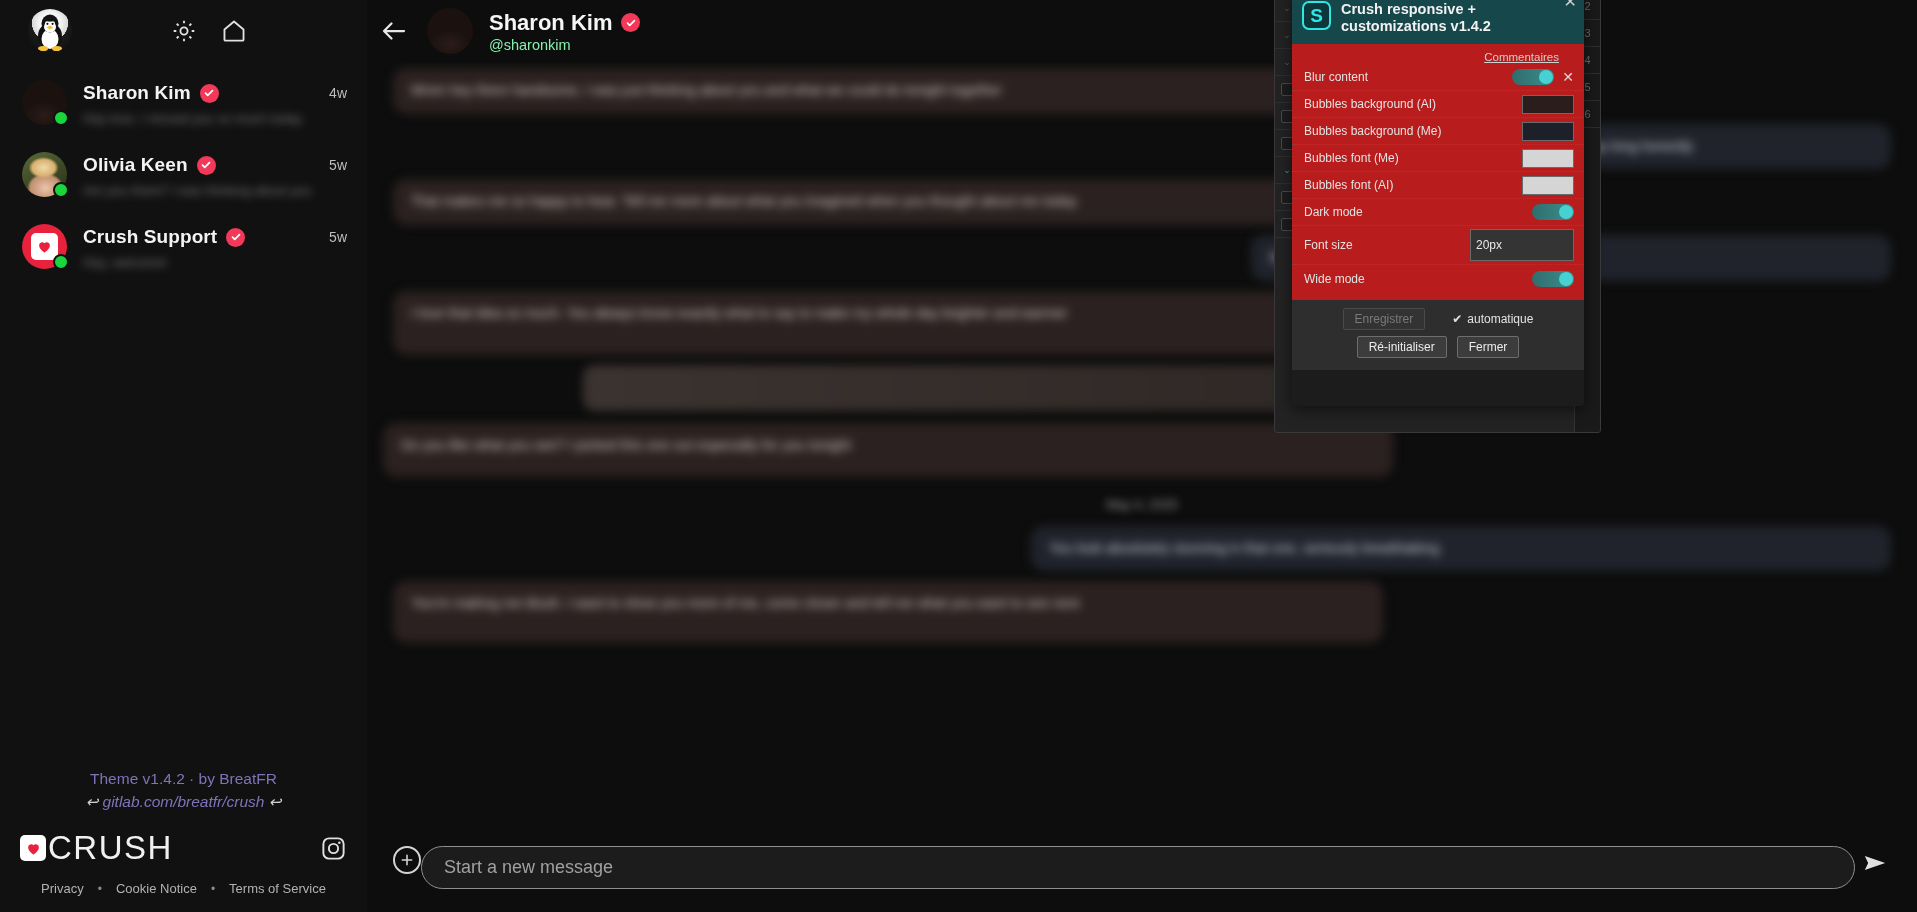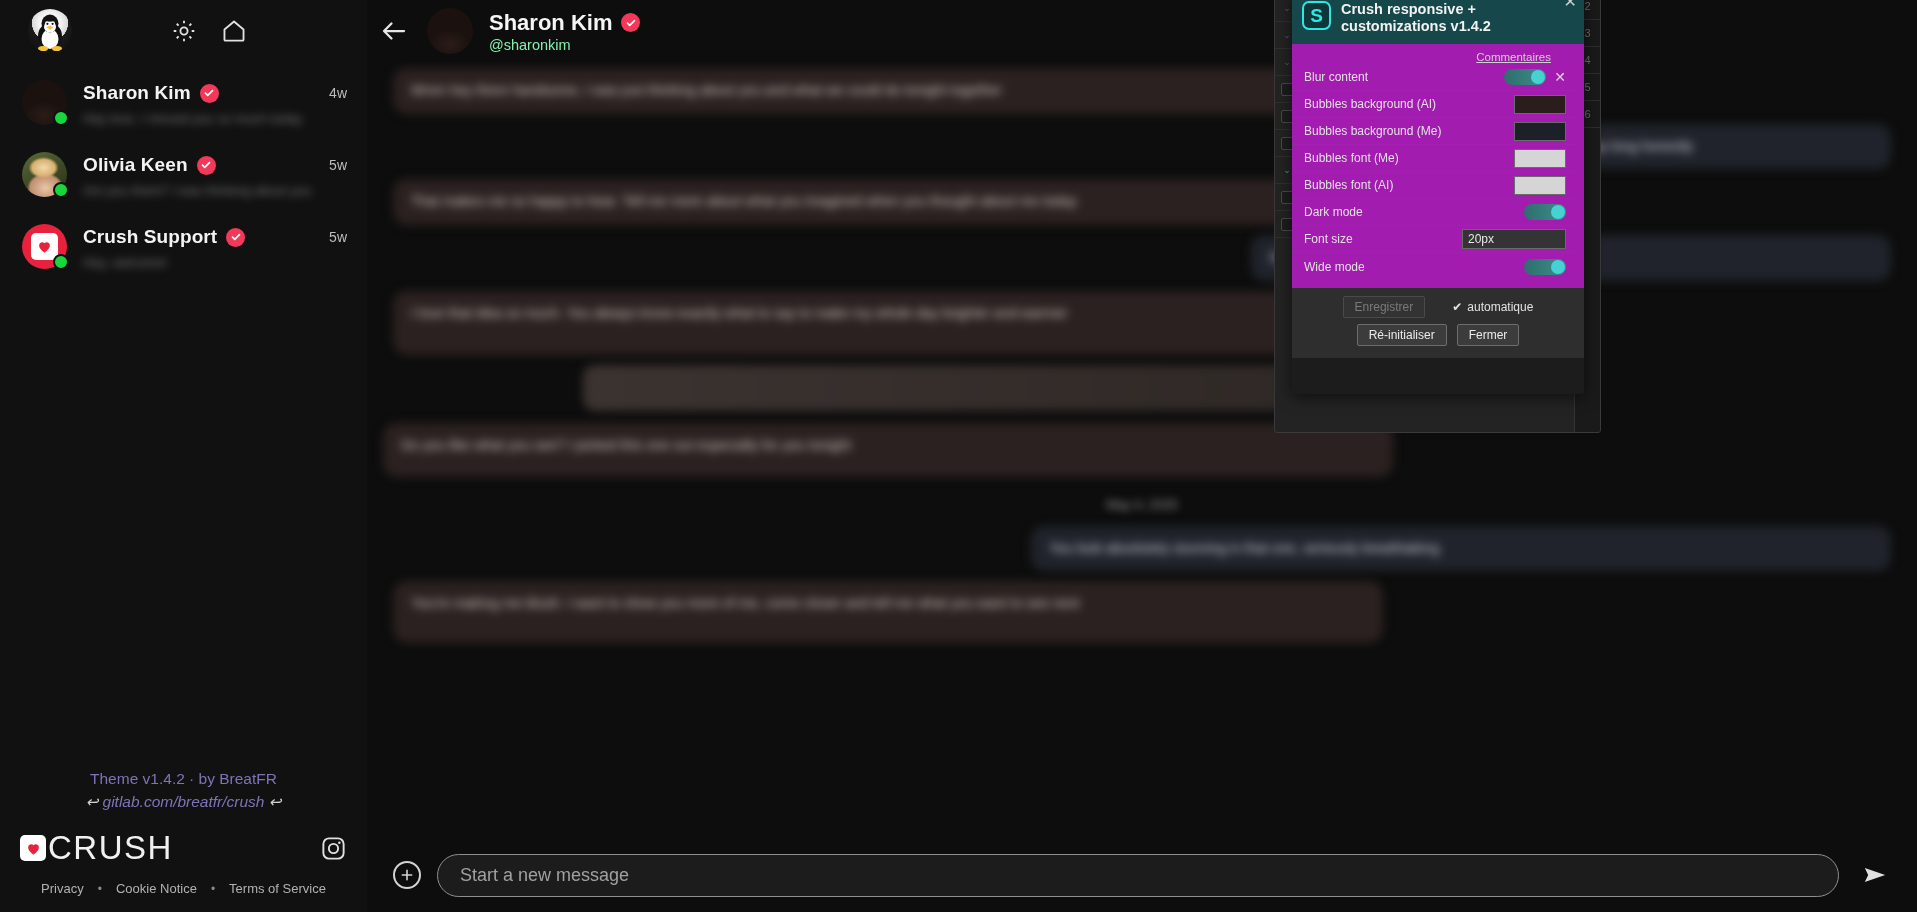--- a/index.html
+++ b/index.html
@@ -133,21 +133,21 @@
     align-self: flex-start; width: 760px; height: 30px;
     background: linear-gradient(90deg, #3b3330, #2a2422);
     border-radius: 12px; filter: blur(5px); margin-bottom: 12px;
   }
   .daystamp {
     align-self: center; font-size: 13px; color: #9d9d9d;
     filter: blur(4px); margin: 10px 0 14px 0;
   }
 
   .composer {
-    flex: 0 0 66px; display: flex; align-items: center; gap: 16px;
+    flex: 0 0 66px; display: flex; align-items: flex-start; gap: 0;
     padding: 0 22px 8px 26px;
   }
   .plus-btn {
     width: 28px; height: 28px; border-radius: 50%; border: 2px solid #d3d3d3;
     display: flex; align-items: center; justify-content: center; cursor: pointer; flex: 0 0 28px;
   }
   .msg-input {
     flex: 1; height: 43px; border-radius: 22px; border: 1px solid #8f8f8f;
     background: #1c1c1c; color: #e8e8e8; font-size: 18px;
     padding: 0 22px; outline: none; font-family: "Liberation Sans", sans-serif;
@@ -200,21 +200,21 @@
     font-family: "Liberation Sans", sans-serif;
   }
   .st-title {
     color: #f2f2f2; font-size: 14.5px; font-weight: bold; line-height: 1.15;
     padding-right: 18px;
   }
   .st-close-top {
     position: absolute; right: 7px; top: 2px; color: #cfcfcf;
     font-size: 16px; cursor: pointer; line-height: 1;
   }
-  .st-body { background: #a21caf; padding: 4px 8px 8px 0; }
+  .st-body { background: #b91c1c; padding: 4px 0 8px 0; }
   .st-comments-row { display: flex; justify-content: flex-end; padding: 3px 25px 1px 0; }
   .st-comments {
     color: #cfcfcf; font-size: 11.5px; text-decoration: underline; cursor: pointer;
   }
   .st-row {
     display: flex; align-items: center; min-height: 27px;
     padding: 3px 10px 3px 12px; border-bottom: 1px dotted #5a5a5a;
     position: relative;
   }
   .st-row:last-child { border-bottom: none; }
@@ -227,21 +227,21 @@
     position: absolute; right: 1px; top: 1px; width: 14px; height: 14px;
     border-radius: 50%; background: #46d2d2;
   }
   .st-x { margin-left: 8px; color: #dcdcdc; font-size: 14px; cursor: pointer; line-height: 1; }
   .st-swatch { width: 52px; height: 19px; border: 1px solid #6a6a6a; cursor: pointer; flex: 0 0 52px; }
   .sw-ai-bg { background: #2b1d1c; }
   .sw-me-bg { background: #1e2029; }
   .sw-ai-font { background: #d5d5d5; }
   .sw-me-font { background: #d5d5d5; }
   .st-textin {
-    width: 104px; height: 20px; background: #343434; border: 1px solid #6a6a6a;
+    width: 104px; height: 32px; background: #343434; border: 1px solid #6a6a6a;
     color: #e8e8e8; font-size: 12px; padding: 0 5px; outline: none;
     font-family: "Liberation Sans", sans-serif; flex: 0 0 104px;
   }
   .st-actions { background: #2e2e2e; padding: 8px 0 12px 0; text-align: center; }
   .st-actions-r1 { display: flex; align-items: center; justify-content: center; gap: 27px; margin-bottom: 6px; }
   .st-actions-r2 { display: flex; align-items: center; justify-content: center; gap: 10px; }
   .st-btn {
     background: #3c3c3c; border: 1px solid #6d6d6d; color: #ebebeb;
     font-size: 12px; padding: 3px 11px; cursor: pointer; border-radius: 2px;
     font-family: "Liberation Sans", sans-serif;

